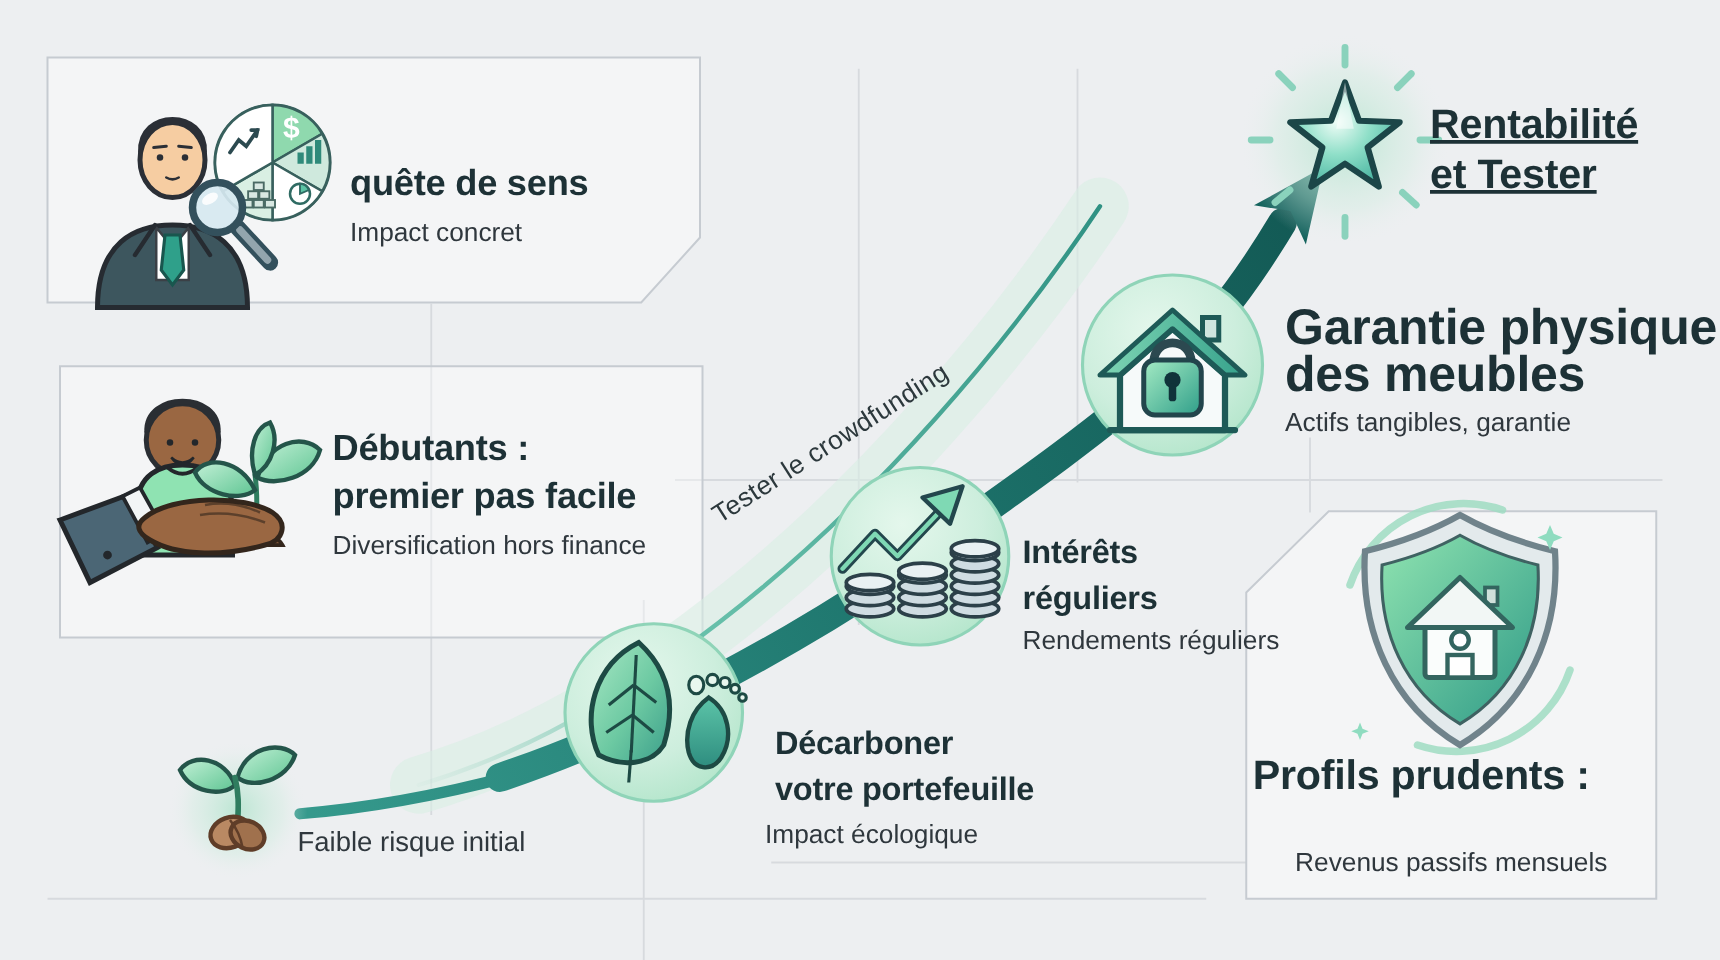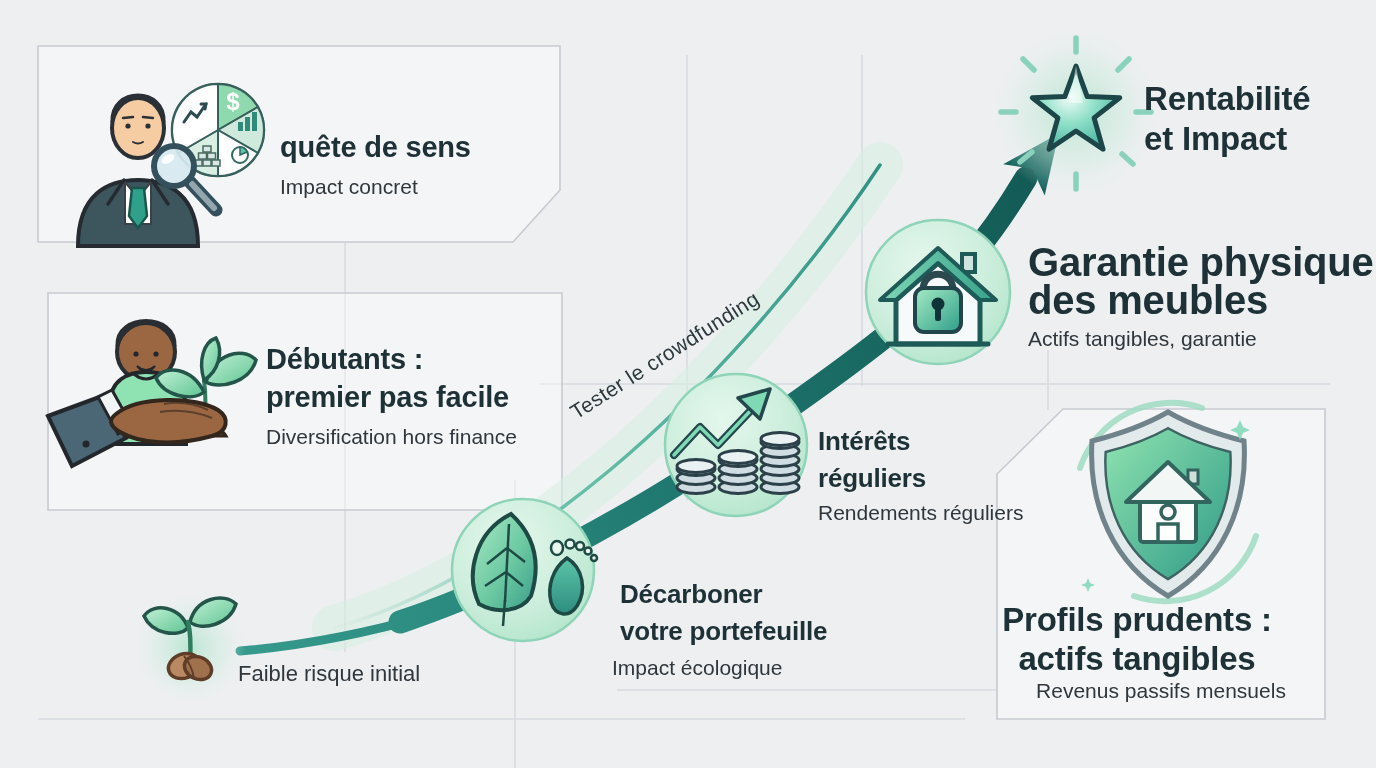--- a/index.html
+++ b/index.html
@@ -311,24 +311,23 @@
   <span>réguliers</span>
 </div>
 <div class="s" style="left:818px;top:500px;">Rendements réguliers</div>
 
 <div class="t t31" style="left:1028px;top:243px;">
   <span>Garantie physique</span><br>
   <span>des meubles</span>
 </div>
 <div class="s" style="left:1028px;top:326px;">Actifs tangibles, garantie</div>
 
-<div class="t t33" style="left:1144px;top:79px;">
+<div class="t t33" style="left:1144px;top:79px;text-decoration:underline;">
   <span>Rentabilité</span><br>
-  <span>et Impact</span>
+  <span>et Tester</span>
 </div>
 
 <div class="t t33 center" style="left:997px;top:600px;width:280px;line-height:39px;">
   <span>Profils prudents :</span><br>
-  <span>actifs tangibles</span>
 </div>
 <div class="s center" style="left:997px;top:678px;width:328px;">Revenus passifs mensuels</div>
 
 </div>
 
 </body></html>

